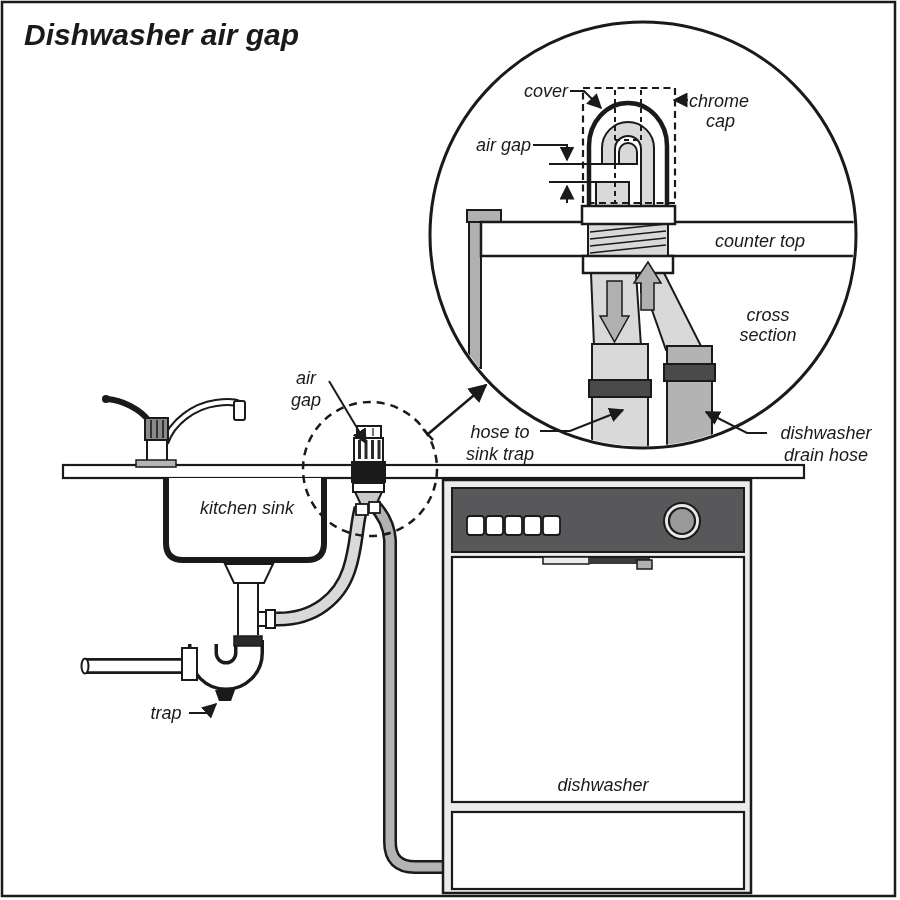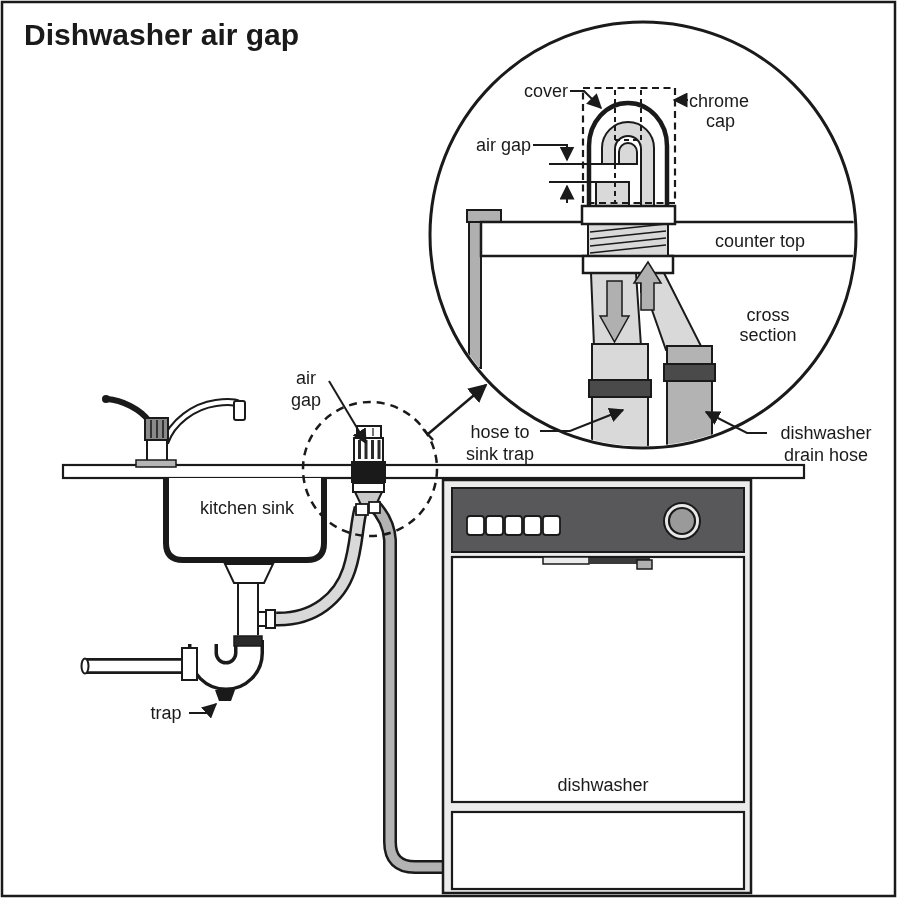--- a/index.html
+++ b/index.html
@@ -1,18 +1,19 @@
 <!DOCTYPE html>
 <html><head>
 <meta charset="utf-8">
 <style>
   html,body { margin:0; padding:0; background:#ffffff; }
   #stage {
     position:relative; width:812px; height:900px; background:#ffffff;
     font-family:"Liberation Sans", sans-serif;
+    font-style:italic;
   }
   svg { display:block; }
   text {
     font-family:"Liberation Sans", sans-serif;
     fill:#1a1a1a;
   }
   .label  { font-size:18px; }
   .title  { font-size:30px; font-weight:bold; }
 </style>
 </head>

